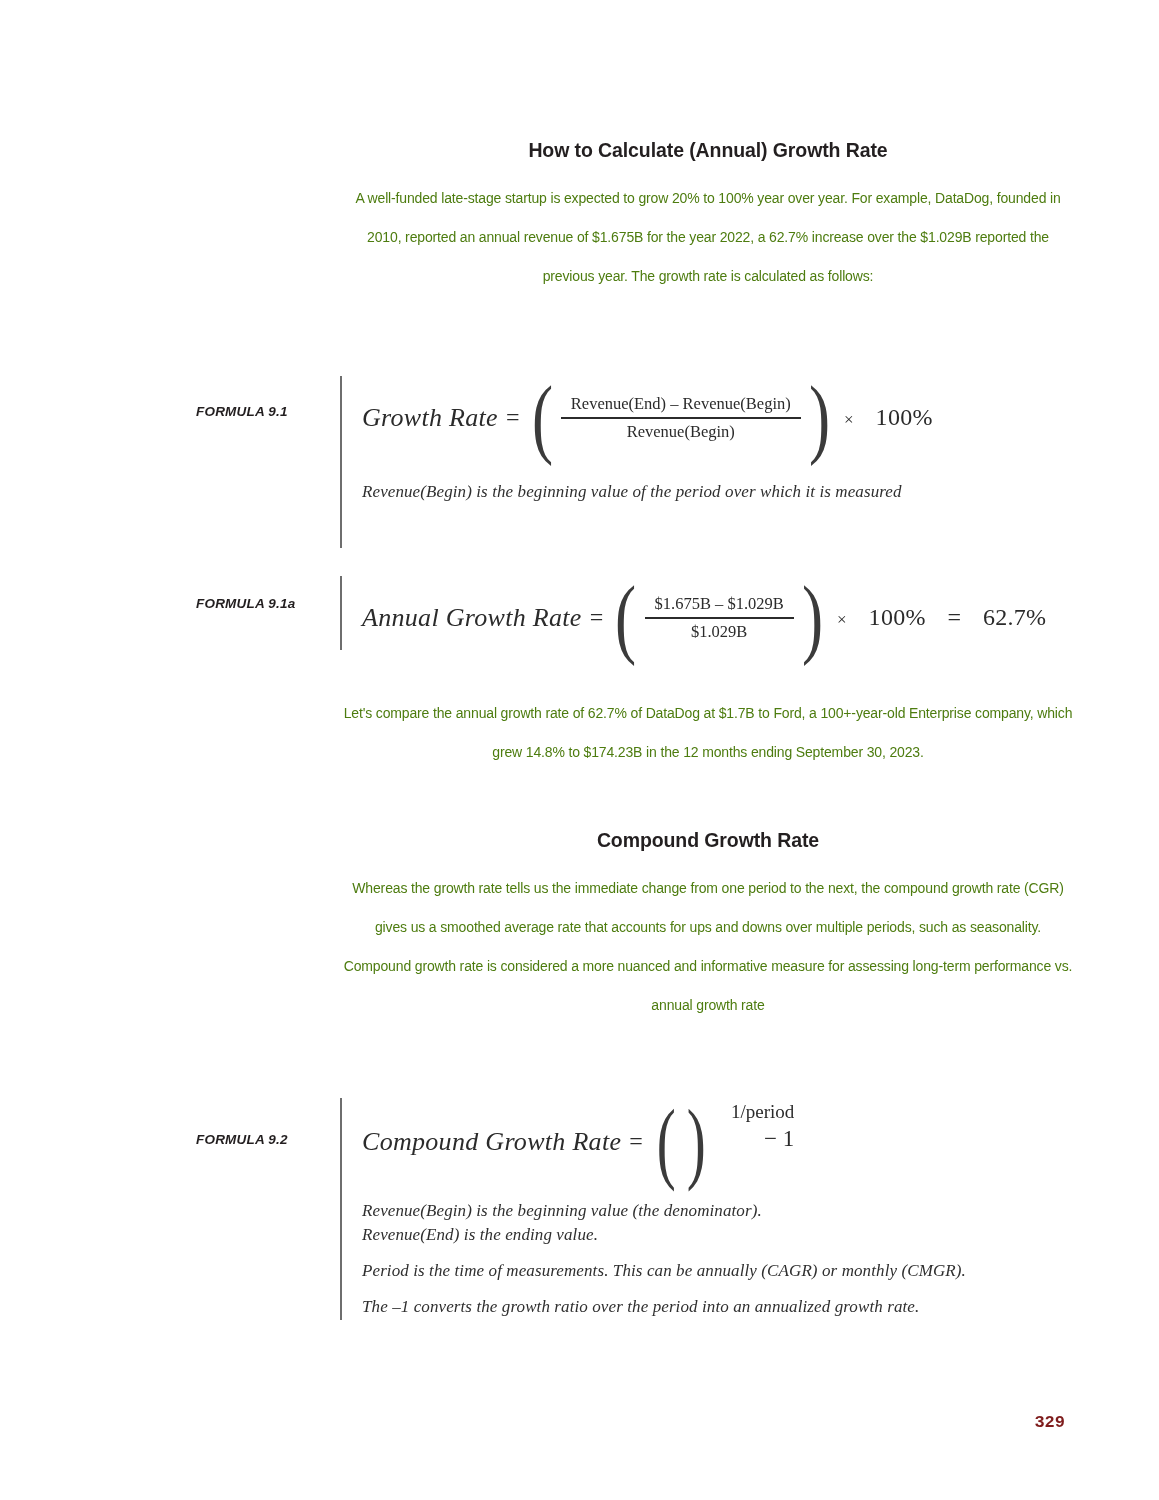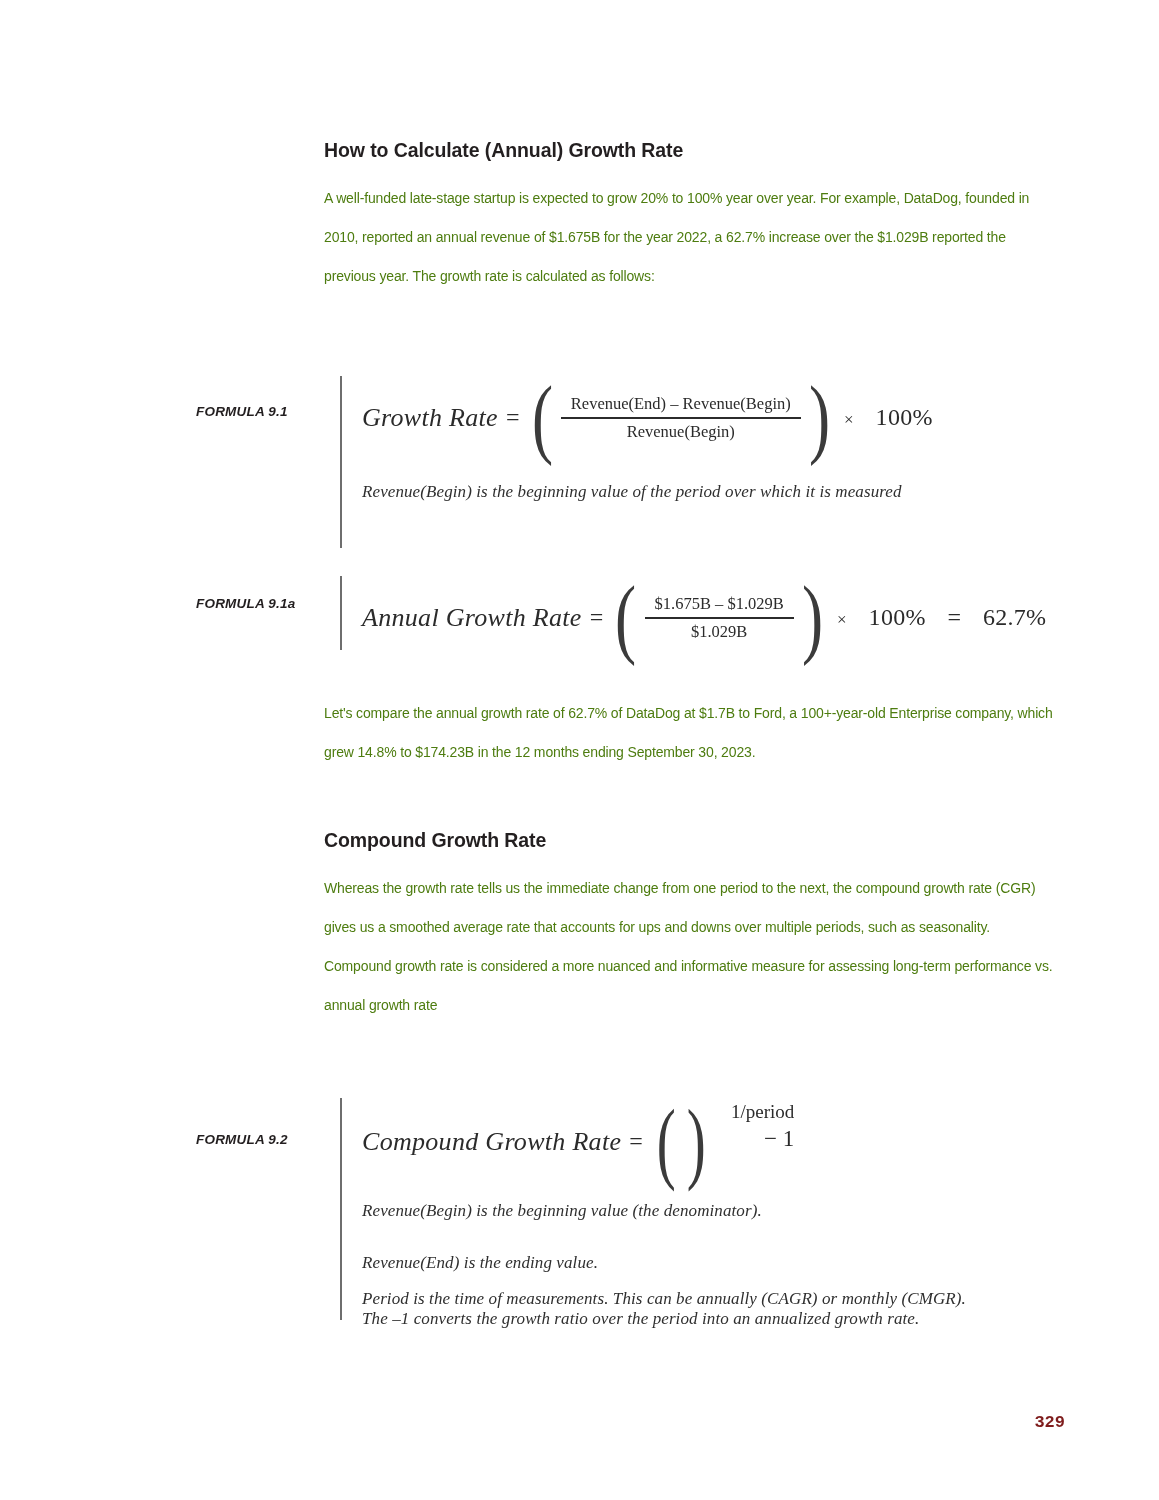--- a/index.html
+++ b/index.html
@@ -17,23 +17,24 @@
   }
 
   .page {
     position: absolute;
     inset: 0;
   }
 
   
   .content {
     position: absolute;
-    left: 324px;
+    left: 340px;
     top: 138px;
     width: 736px;
+    text-align: center;
   }
 
   h2.section-heading {
     font-family: "Liberation Sans", sans-serif;
     font-size: 19.5px;
     font-weight: bold;
     letter-spacing: -0.1px;
     color: #231f20;
     margin: 0 0 16px 0;
     line-height: 1.3;
@@ -266,21 +267,21 @@
         <span class="math-eq">=</span>
         <span class="paren size-b">(</span>
         <span class="paren size-b">)</span>
         <span class="exponent-stack">
           <span class="exp">1/period</span>
           <span class="minus-one">− 1</span>
         </span>
       </div>
 
       <div class="note" style="margin-top:16px;">Revenue(Begin) is the beginning value (the denominator).</div>
-      <div class="note" style="margin-top:32px;font-style:italic;">Revenue(End) is the ending value.</div>
+      <div class="note" style="margin-top:4px;font-style:italic;">Revenue(End) is the ending value.</div>
       <div class="note" style="margin-top:16px;">Period is the time of measurements. This can be annually (CAGR) or monthly (CMGR).</div>
-      <div class="note" style="">The –1 converts the growth ratio over the period into an annualized growth rate.</div>
+      <div class="note" style="margin-top:16px;">The –1 converts the growth ratio over the period into an annualized growth rate.</div>
     </div>
   </div>
 
   <div class="page-number">329</div>
 
 </div>
 
 </body></html>

